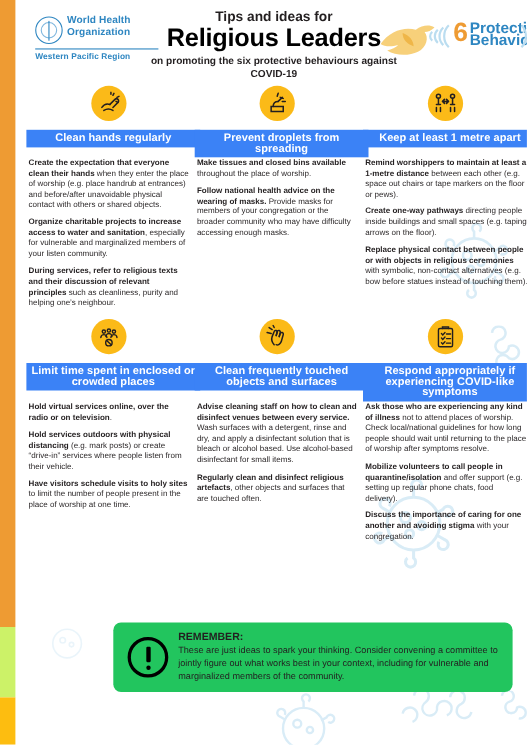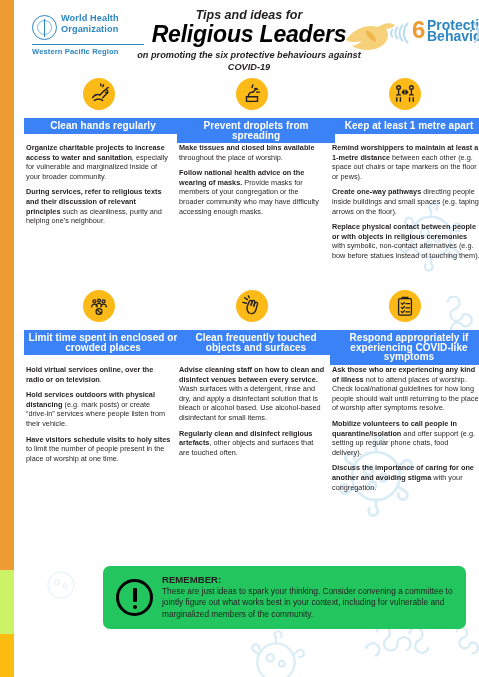--- a/index.html
+++ b/index.html
@@ -42,21 +42,21 @@
   }
   #who-logo .who-text { position:absolute; left:29px; top:0px; }
   #who-logo .who-text .l1,
   #who-logo .who-text .l2 { color:#2E86C1; font-weight:bold; font-size:9.2px; line-height:11px; letter-spacing:.1px; }
   #who-logo .who-region {
     position:absolute; left:0; top:31px; width:112px;
     border-top:1.2px solid #2E86C1; padding-top:1.5px;
     color:#2E86C1; font-weight:bold; font-size:7.6px; letter-spacing:.1px;
   }
 
-  #title-block { position:absolute; left:120px; top:8px; width:230px; text-align:center;font-style:italic; }
+  #title-block { position:absolute; left:120px; top:8px; width:230px; text-align:center; }
   #title-block .tline1 { font-size:12.5px; font-weight:bold; color:#231f20; line-height:14px; }
   #title-block .tline2 { font-size:23px; font-weight:bold; color:#000000; line-height:25px; letter-spacing:-.2px; }
   #title-block .tline3 { font-size:9.2px; font-weight:bold; color:#231f20; line-height:12px; margin-top:2px; }
   #dove { position:absolute; left:328px; top:18px; }
 
   #six-logo { position:absolute; left:374px; top:18px; width:96px; height:30px; }
   #six-logo .six-num { position:absolute; left:24px; top:-1px; font-size:24px; font-weight:bold; color:#EE9B33; line-height:26px; }
   #six-logo .six-txt { position:absolute; left:39px; top:2px; color:#2E86C1; font-size:14px; font-weight:bold; line-height:10.5px; }
   #six-logo .arcs-l, #six-logo .arcs-r { position:absolute; top:2px; }
   #six-logo .arcs-l { left:0px; } #six-logo .arcs-r { left:84px; }
@@ -249,21 +249,22 @@
         <path d="M9 10 h6 M9 10 l2-2 M9 10 l2 2 M15 10 l-2-2 M15 10 l-2 2"></path>
       </svg>
     </div>
   </div>
 
   <div style="position:absolute;left:10px;top:40px;width:150px;" class="band">Clean hands regularly</div>
   <div style="position:absolute;left:163px;top:40px;width:150px;" class="band">Prevent droplets from spreading</div>
   <div style="position:absolute;left:316px;top:40px;width:150px;" class="band">Keep at least 1 metre apart</div>
 
   <div class="tips" id="tips-0" style="position:absolute;left:12px;top:59px;width:146px;">
-      <div class="tip"><b>Organize charitable projects to increase access to water and sanitation</b><span>, especially for vulnerable and marginalized inside of your broader community.</span></div>
+      <div class="tip"><b>Create the expectation that everyone clean their hands</b><span> when they enter the place of worship (e.g. place handrub at entrances) and before/after unavoidable physical contact with others or shared objects.</span></div>
+      <div class="tip"><b>Organize charitable projects to increase access to water and sanitation</b><span>, especially for vulnerable and marginalized members of your listen community.</span></div>
       <div class="tip"><b>During services, refer to religious texts and their discussion of relevant principles</b><span> such as cleanliness, purity and helping one’s neighbour.</span></div>
     </div>
   <div class="tips" id="tips-1" style="position:absolute;left:165px;top:59px;width:146px;">
       <div class="tip"><b>Make tissues and closed bins available</b><span> throughout the place of worship.</span></div>
       <div class="tip"><b>Follow national health advice on the wearing of masks.</b><span> Provide masks for members of your congregation or the broader community who may have difficulty accessing enough masks.</span></div>
     </div>
   <div class="tips" id="tips-2" style="position:absolute;left:318px;top:59px;width:148px;">
       <div class="tip"><b>Remind worshippers to maintain at least a 1-metre distance</b><span> between each other (e.g. space out chairs or tape markers on the floor or pews).</span></div>
       <div class="tip"><b>Create one-way pathways</b><span> directing people inside buildings and small spaces (e.g. taping arrows on the floor).</span></div>
       <div class="tip"><b>Replace physical contact between people or with objects in religious ceremonies</b><span> with symbolic, non-contact alternatives (e.g. bow before statues instead of touching them).</span></div>

